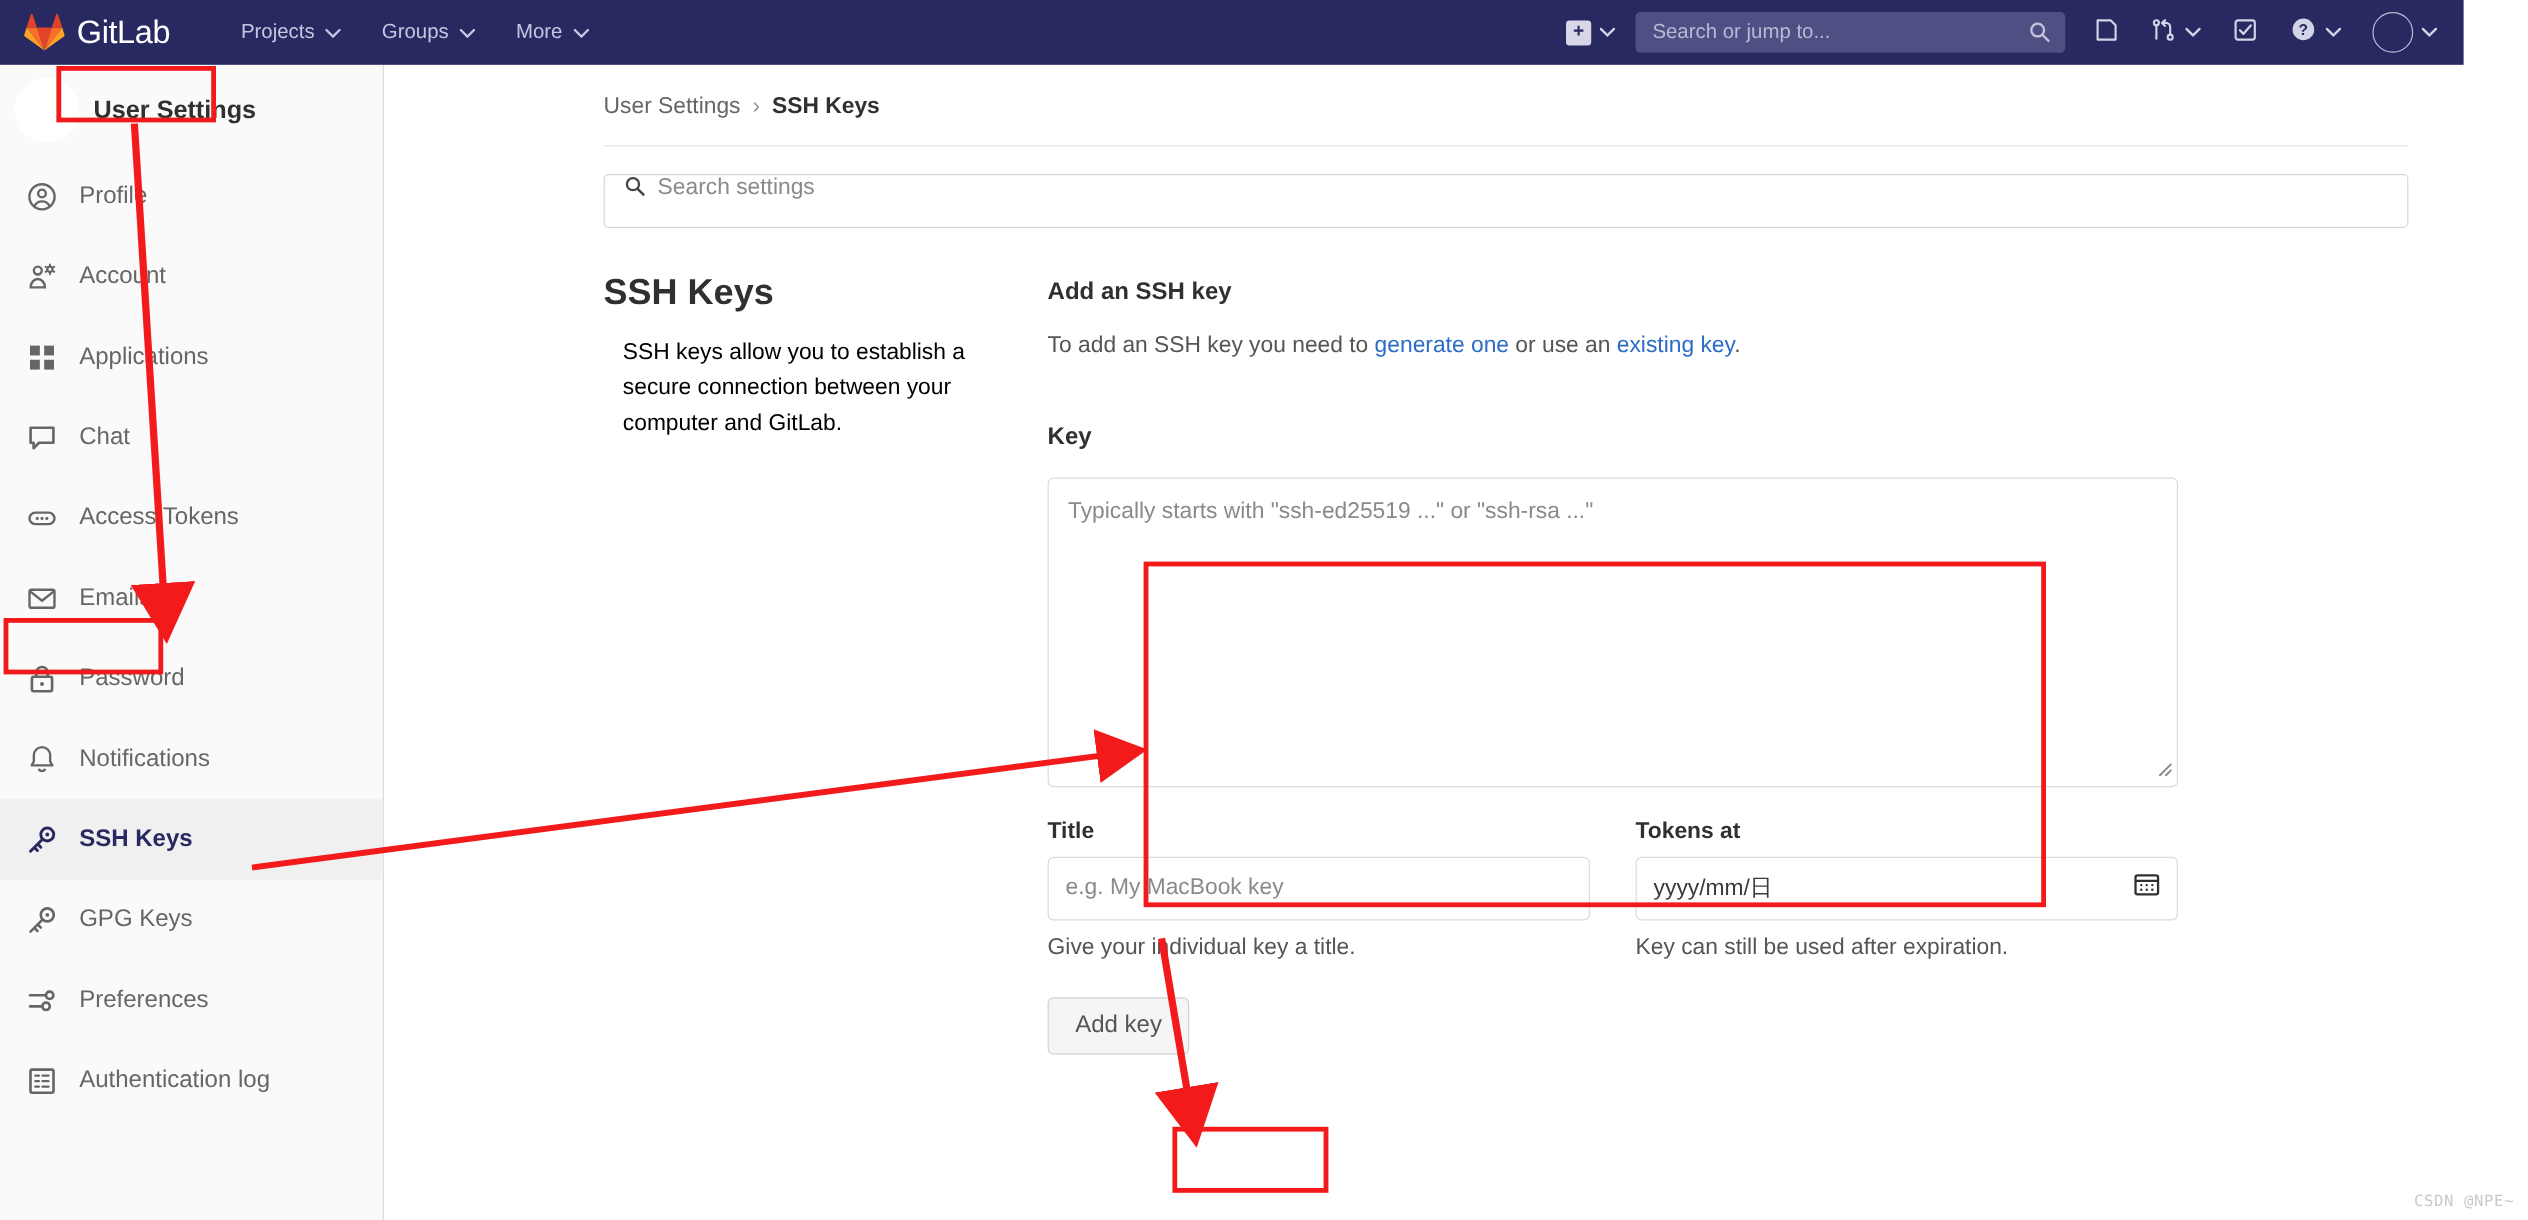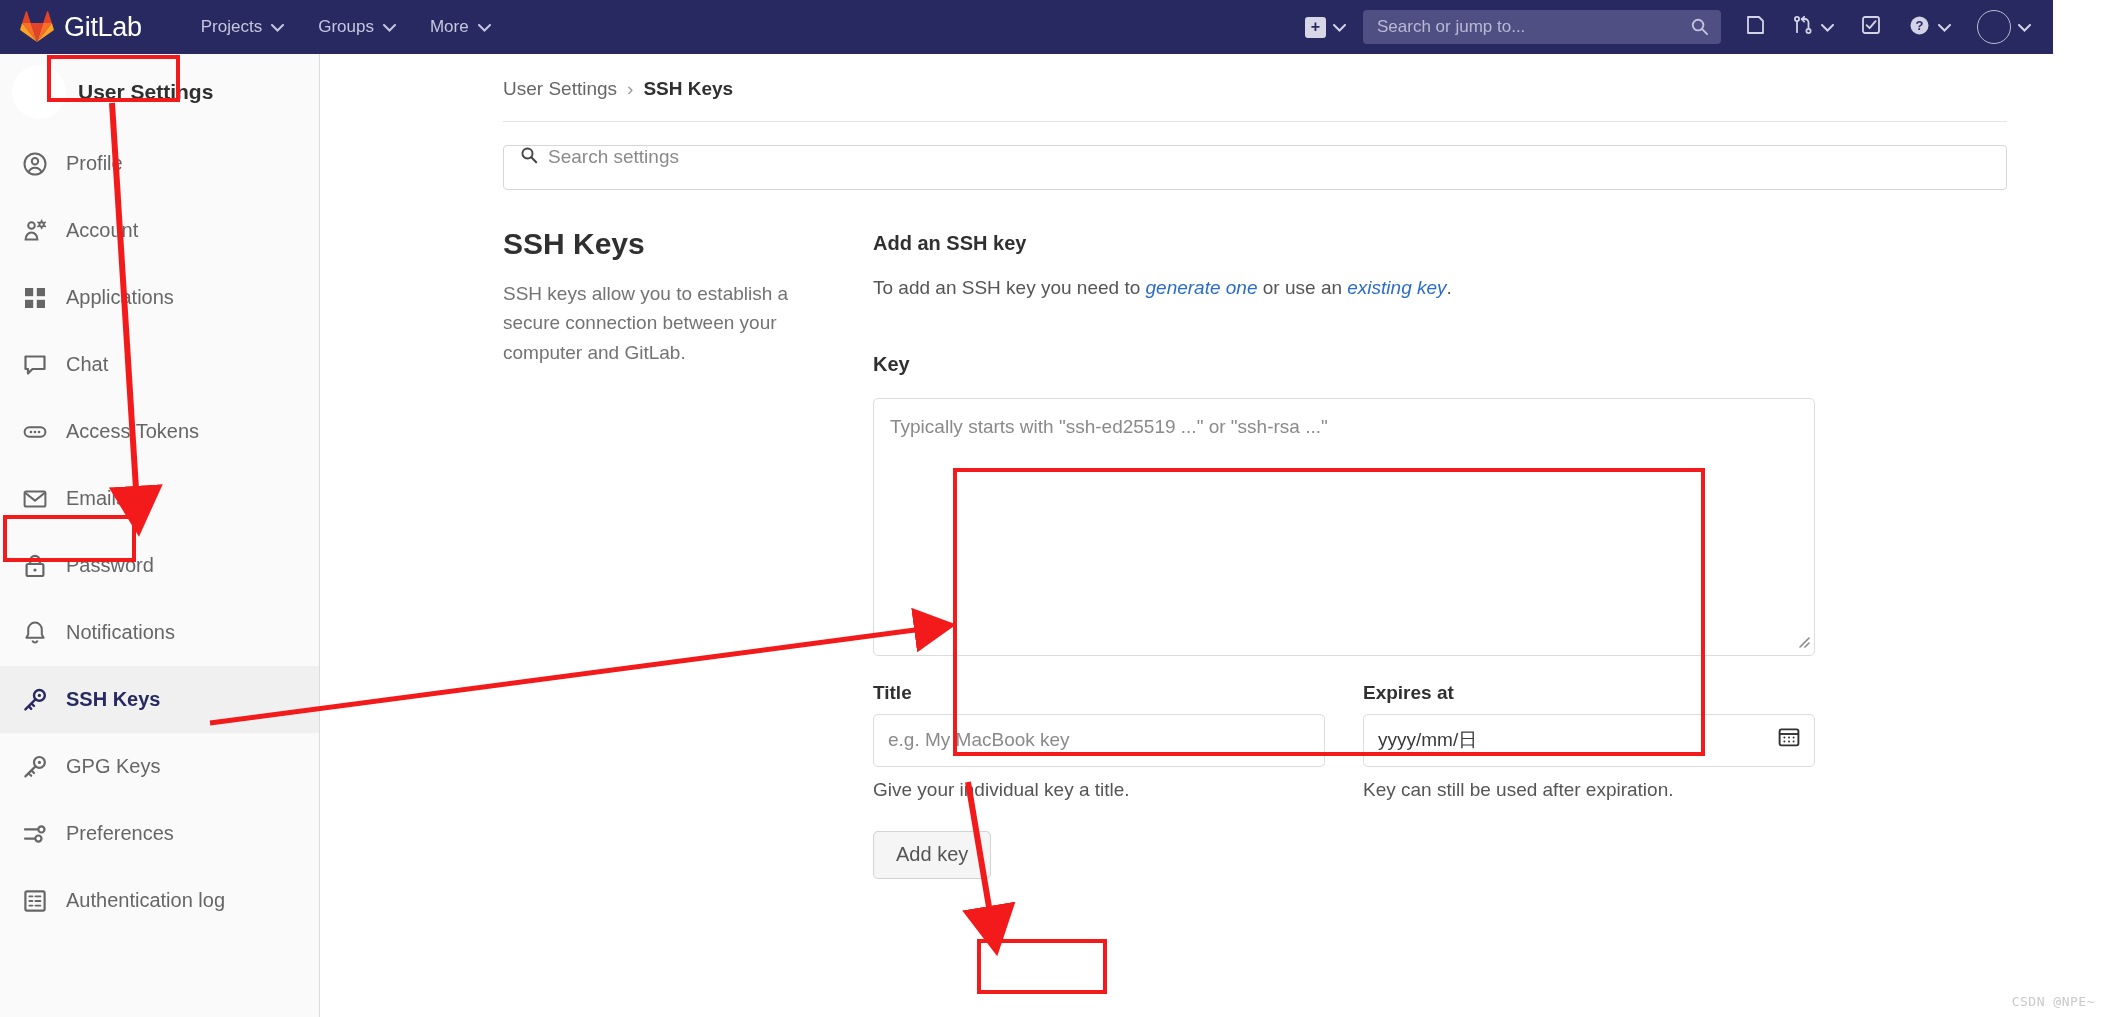--- a/index.html
+++ b/index.html
@@ -108,25 +108,25 @@
     display: flex; align-items: flex-start; gap: 10px; padding-left: 16px;
     cursor: text;
   }
   .settings-search .ph { color: #8a8a8a; font-size: 19px; }
 
   .cols { display: flex; margin: 36px 100px 0 182px; }
   .col-left { width: 370px; flex: 0 0 370px; padding-right: 40px; }
   .col-right { flex: 1; position: relative; }
 
   .h-ssh { font-size: 30px; font-weight: 600; color: #303030; margin: 0; line-height: 1.2; }
-  .p-ssh { font-size: 19px; color: #737373; line-height: 1.55; margin: 17px 0 0; }
+  .p-ssh { font-size: 19px; color: #000000; line-height: 1.55; margin: 17px 16px 0; }
 
   .h-add { font-size: 20px; color: #303030; font-weight: 600; margin: 6px 0 0; }
   .p-add { font-size: 19px; color: #555; margin: 19px 0 0; line-height: 1.5; }
-  a.lnk { color: #2a6cc7; text-decoration: none; font-style: italic; }
+  a.lnk { color: #2a6cc7; text-decoration: none; }
 
   .lbl-key { font-size: 20px; color: #303030; font-weight: 600; margin: 50px 0 0; }
   .p-key { font-size: 19px; color: #555; line-height: 1.62; margin: 17px 0 0; }
 
   .key-area {
     margin-top: 22px;
     width: 942px; height: 258px;
     border: 1px solid #dcdcdc; border-radius: 5px;
     position: relative; background: #fff; cursor: text;
   }
@@ -472,21 +472,21 @@
       <div class="field-row">
         <div class="field">
           <div class="field-label">Title</div>
           <div class="field-input">
             <span class="ph">e.g. My MacBook key</span>
           </div>
           <div class="field-help">Give your individual key a title.</div>
         </div>
 
         <div class="field">
-          <div class="field-label">Expires at</div>
+          <div class="field-label">Tokens at</div>
           <div class="field-input">
             <span class="val">yyyy/mm/日</span>
             <span class="cal-ic">
               <svg width="24" height="24" viewBox="0 0 24 24">
                   <rect x="2.6" y="4.4" width="18.8" height="16" rx="1.8" fill="none" stroke="#303030" stroke-width="1.9"></rect>
                   <path d="M2.6 9h18.8" stroke="#303030" stroke-width="1.9"></path>
                   <circle cx="7.4" cy="12.6" r="1" fill="#303030"></circle>
                   <circle cx="12" cy="12.6" r="1" fill="#303030"></circle>
                   <circle cx="16.6" cy="12.6" r="1" fill="#303030"></circle>
                   <circle cx="7.4" cy="16.4" r="1" fill="#303030"></circle>

